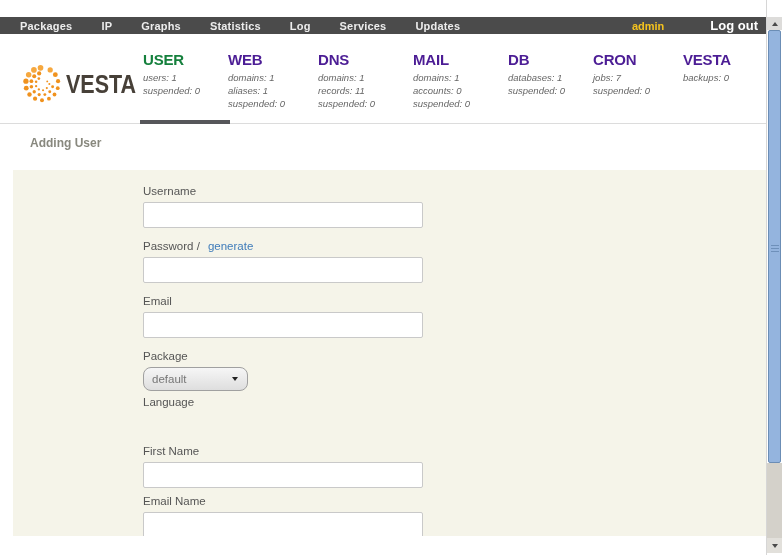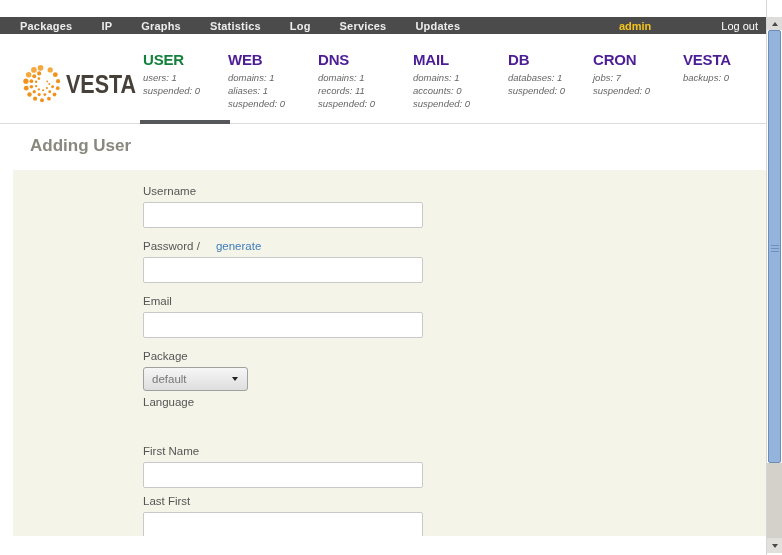--- a/index.html
+++ b/index.html
@@ -4,51 +4,51 @@
 <style>
   html,body{margin:0;padding:0;background:#fff;}
   .screen{position:relative;width:782px;height:555px;overflow:hidden;background:#fff;
           font-family:"Liberation Sans",sans-serif;}
 
   
   .topbar{position:absolute;top:17px;left:0;width:766px;height:17px;background:#4b4b4b;
           display:flex;align-items:center;box-sizing:border-box;padding-left:20px;}
   .topbar .menu-item{font-size:11px;font-weight:bold;color:#ededed;margin-right:29px;
           letter-spacing:0.2px;cursor:pointer;white-space:nowrap;}
-  .topbar .top-right{margin-left:auto;display:flex;align-items:center;padding-right:8px;gap:24px;}
+  .topbar .top-right{margin-left:auto;display:flex;align-items:center;padding-right:8px;}
   .topbar .admin-user{font-size:11px;font-weight:bold;color:#f5c31e;margin-right:10px;cursor:pointer;}
-  .topbar .logout{font-size:11px;font-weight:normal;color:#fff;cursor:pointer;padding-left:36px;}
+  .topbar .logout{font-size:13px;font-weight:bold;color:#fff;cursor:pointer;padding-left:36px;}
 
   
   .logo{position:absolute;left:21px;top:63px;display:flex;align-items:center;cursor:pointer;}
   .logo-text{font-size:25px;font-weight:bold;color:#474038;transform:scaleX(0.86);
              transform-origin:left center;margin-left:3px;line-height:42px;}
 
   
   .tab{position:absolute;top:52px;cursor:pointer;}
   .tab-title{font-size:15px;font-weight:bold;color:#4c1d95;letter-spacing:-0.2px;line-height:16px;}
   .tab.active .tab-title{color:#15803d;}
   .tab-stat{font-size:9.5px;color:#666;line-height:13px;}
   .tab-stats{margin-top:3px;font-style:italic;}
   .header-divider{position:absolute;top:123px;left:0;width:766px;height:1px;background:#dcdcdc;}
   .active-underline{position:absolute;top:120px;left:140px;width:90px;height:4px;background:#56575a;}
 
   
-  .page-title{position:absolute;top:136px;left:30px;font-size:17px;font-weight:bold;color:#88887e;}
+  .page-title{position:absolute;top:136px;left:30px;font-size:12px;font-weight:bold;color:#88887e;}
 
   
   .form-panel{position:absolute;top:170px;left:13px;width:753px;height:366px;
               background:#f5f4e9;overflow:hidden;}
   .f-label{position:absolute;left:130px;font-size:11.5px;color:#555;white-space:nowrap;}
-  .f-label a{color:#3f7cba;text-decoration:none;margin-left:16px;cursor:pointer;}
+  .f-label a{color:#3f7cba;text-decoration:none;margin-left:8px;cursor:pointer;}
   .f-input{position:absolute;left:130px;width:280px;height:26px;box-sizing:border-box;
            border:1px solid #c9c9c9;border-radius:2px;background:#fff;font-size:12px;
            padding:0 6px;color:#333;outline:none;font-family:"Liberation Sans",sans-serif;}
   .f-select{position:absolute;left:130px;width:105px;height:24px;box-sizing:border-box;
-            border:1px solid #a0a0a0;border-radius:3px;background:linear-gradient(#f6f6f6,#dedede);
+            border:1px solid #a0a0a0;border-radius:8px;background:linear-gradient(#f6f6f6,#dedede);
             font-size:11.5px;color:#777;line-height:22px;padding-left:8px;cursor:pointer;}
   .sel-arrow{position:absolute;right:9px;top:9px;width:0;height:0;
              border-left:3.5px solid transparent;border-right:3.5px solid transparent;
              border-top:4px solid #222;}
 
   
   .scrollbar{position:absolute;right:0;top:0;width:16px;height:555px;background:#fff;
              border-left:1px solid #d6d6d6;box-sizing:border-box;}
   .scroll-btn{position:absolute;left:0;width:15px;display:flex;align-items:center;
               justify-content:center;cursor:pointer;}
@@ -196,21 +196,21 @@
     <div class="f-select" style="top:197px">
       <span>default</span>
       <span class="sel-arrow"></span>
     </div>
 
     <label class="f-label" style="top:226px">Language</label>
 
     <label class="f-label" style="top:275px">First Name</label>
     <input class="f-input" style="top: 292px;" type="text" value="">
 
-    <label class="f-label" style="top:325px">Last First</label>
+    <label class="f-label" style="top:325px">Email Name</label>
     <input class="f-input" style="top: 342px;" type="text" value="">
   </div>
 
   <div class="scrollbar">
     <div class="scroll-btn scroll-btn-up">
       <div class="tri-up"></div>
     </div>
     <div class="scroll-thumb">
       <div class="thumb-grip">
         <div></div>

